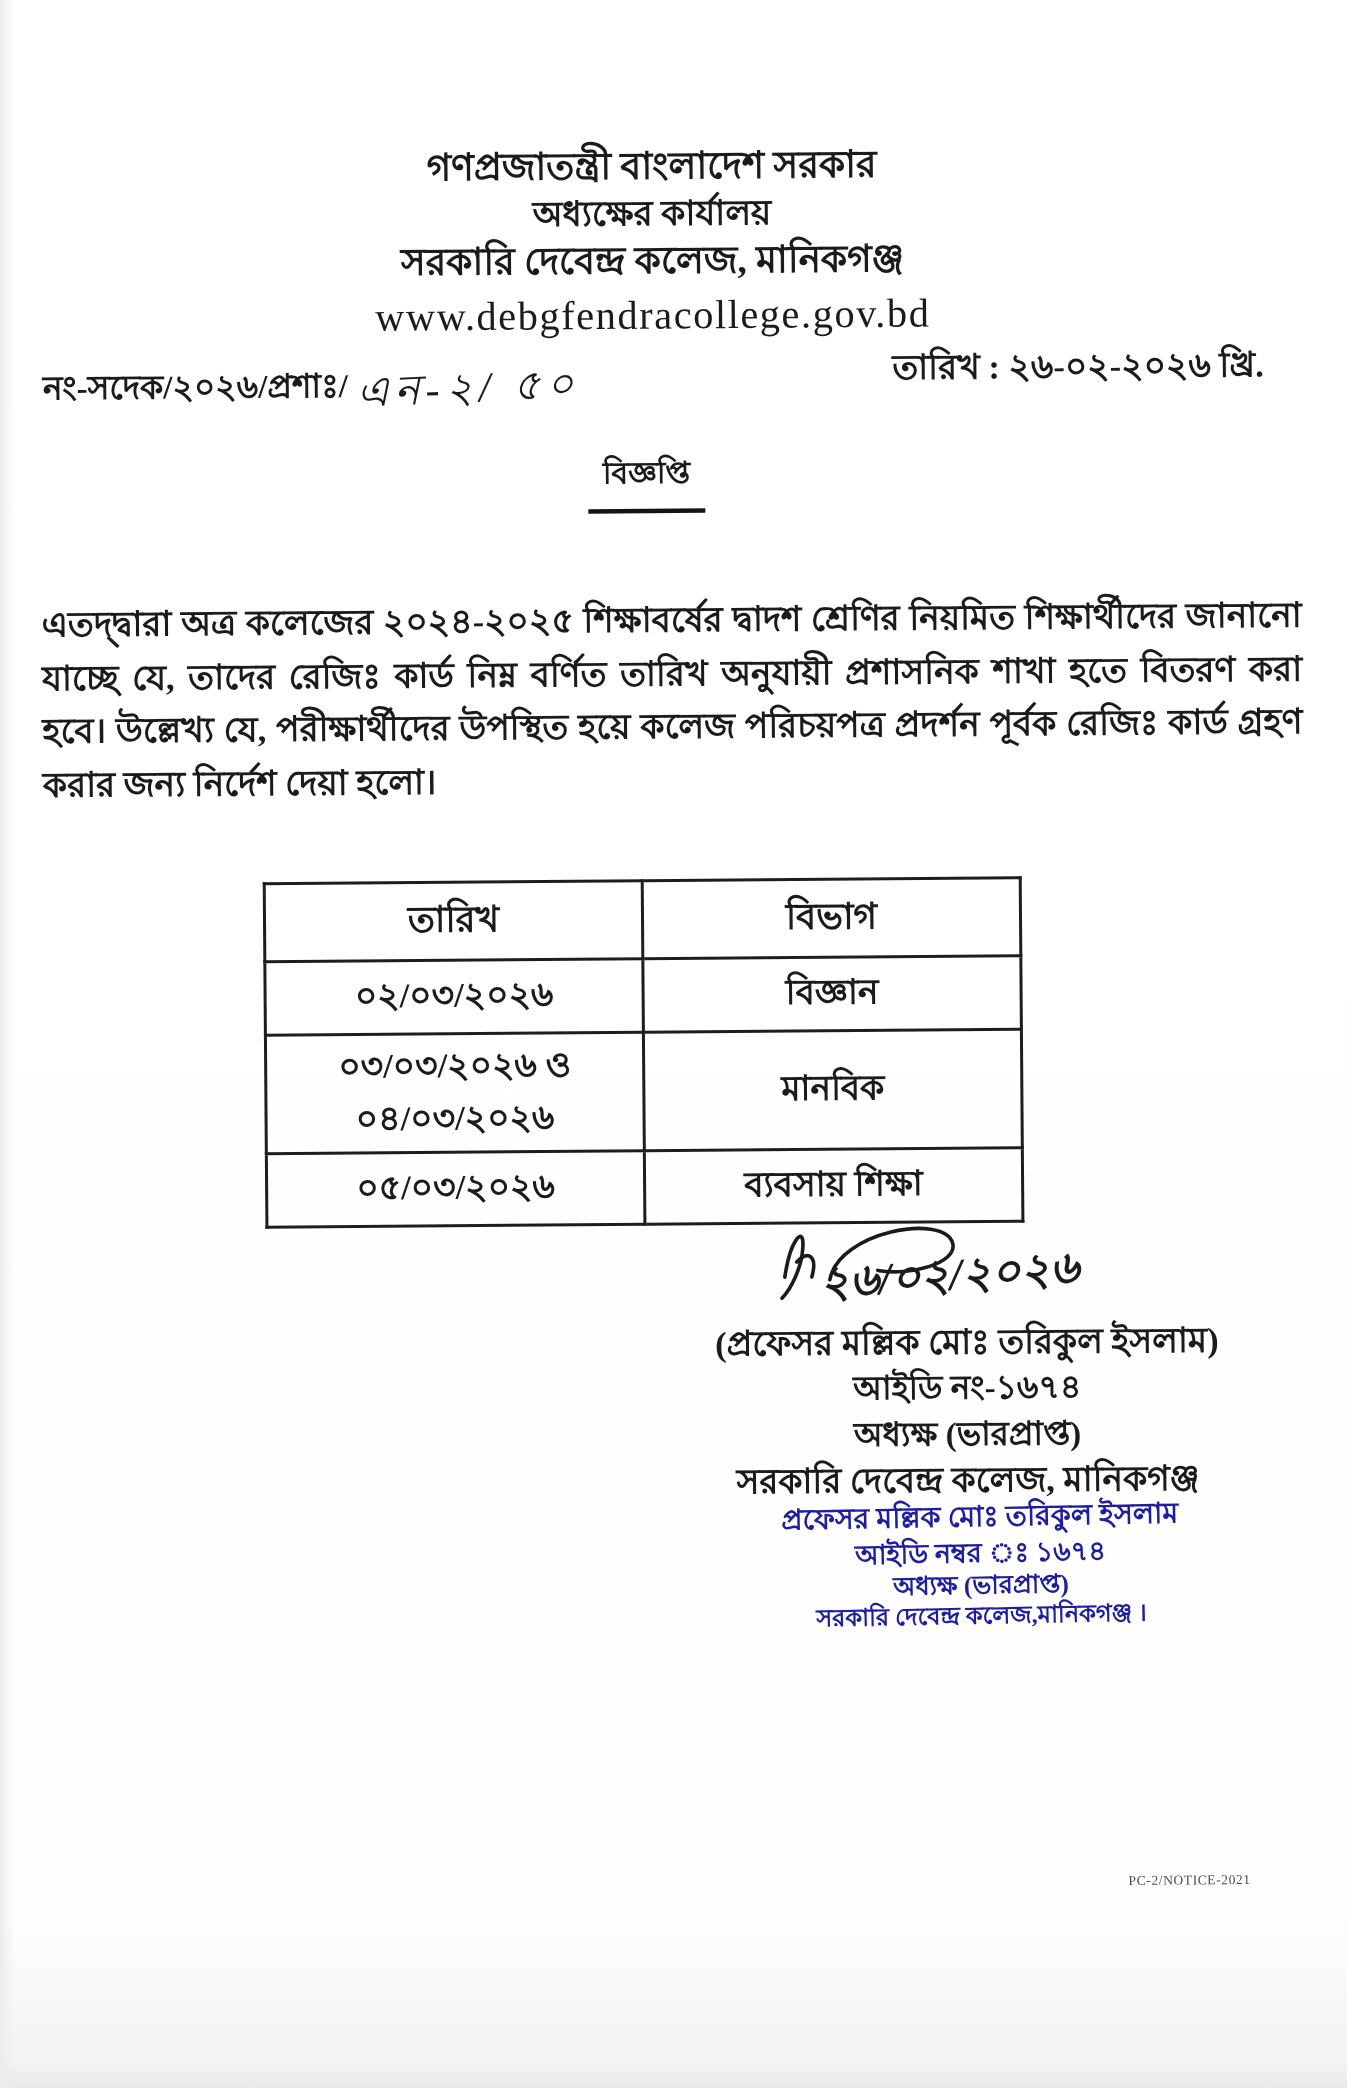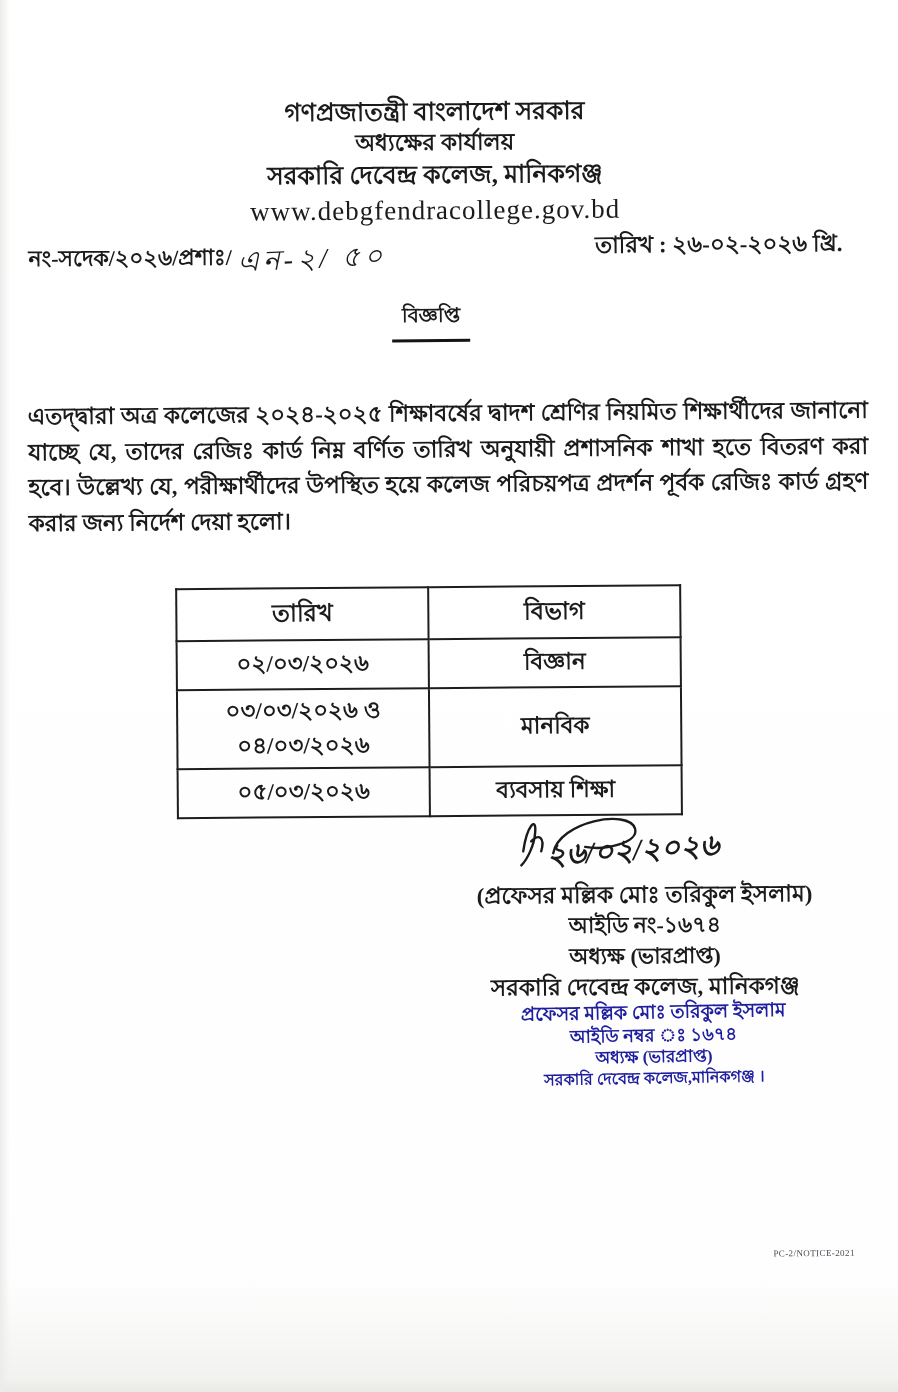--- a/index.html
+++ b/index.html
@@ -87,21 +87,21 @@
     position:absolute;top:1002px;left:478px;width:346px;
     text-align:center;
     color:#1e1e9e;
     transform:rotate(-0.6deg);
   }
   .stamp-l1{font-size:19px;font-weight:bold;line-height:1.25;}
   .stamp-l2{font-size:18px;font-weight:bold;line-height:1.25;}
   .stamp-l3{font-size:17px;font-weight:bold;line-height:1.25;}
   .stamp-l4{font-size:16px;font-weight:bold;line-height:1.3;}
   .footer-code{
-    position:absolute;top:1251px;left:769px;
+    position:absolute;top:1251px;left:748px;
     font-size:9px;color:#4a4a55;
     font-family:"Liberation Serif",serif;
     letter-spacing:0.4px;
   }
 </style>
 </head>
 <body>
 
 <div class="scan-page">
   <div class="scan-edge-left"></div>

